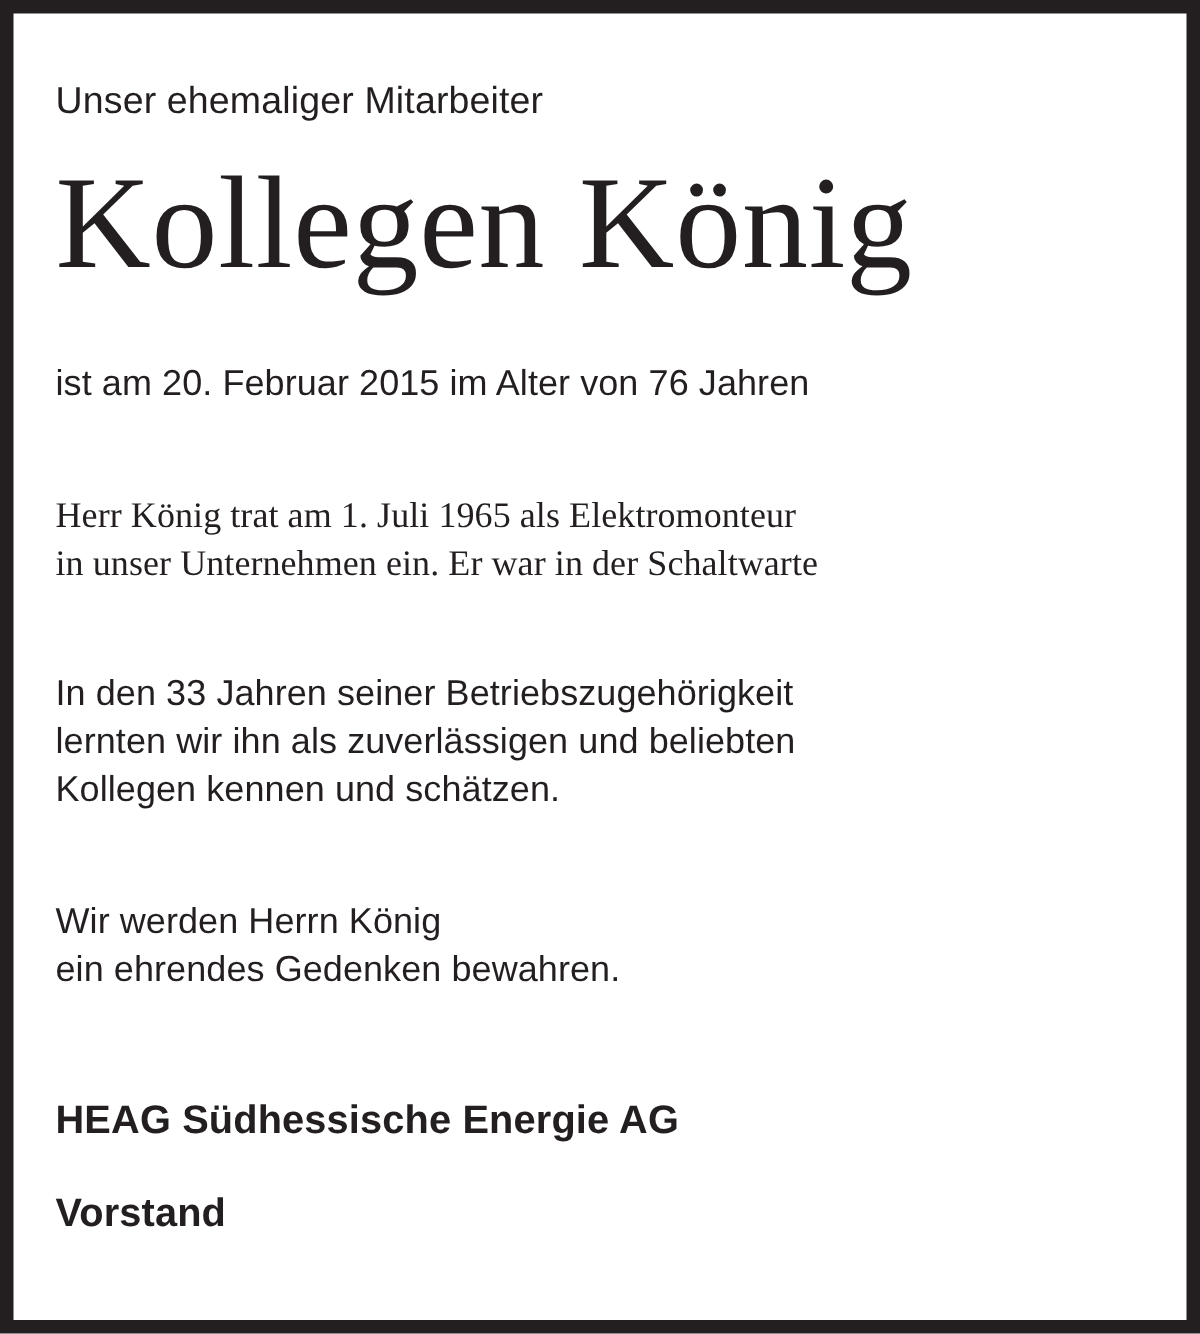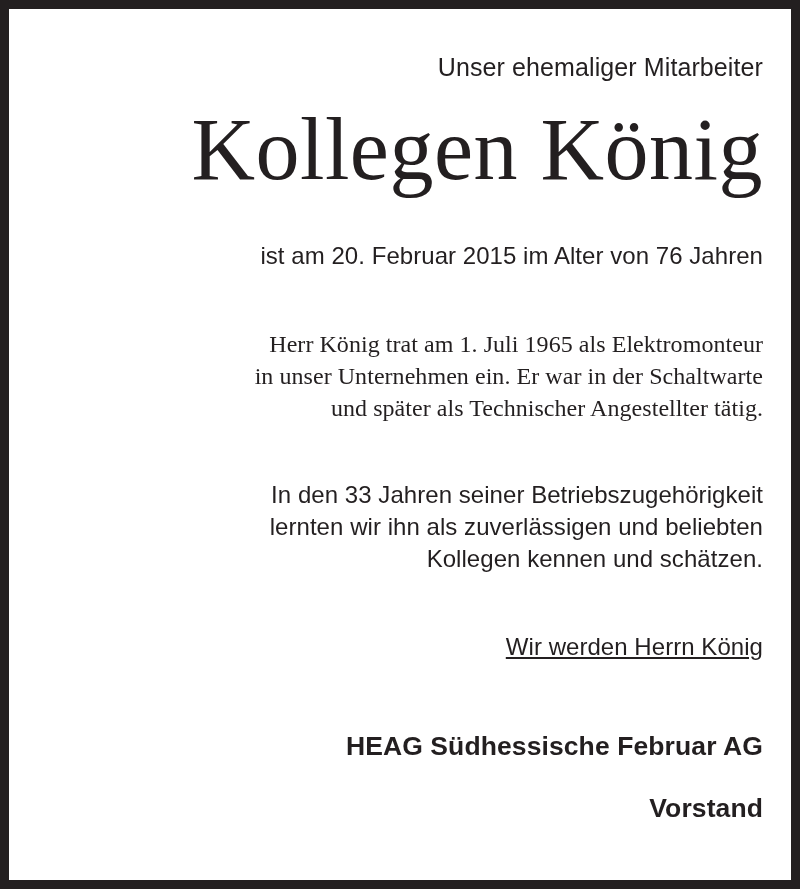--- a/index.html
+++ b/index.html
@@ -23,21 +23,21 @@
     background: #ffffff;
     box-sizing: border-box;
     overflow: hidden;
   }
 
   .inner {
     width: 100%;
     height: 100%;
     box-sizing: border-box;
     padding: 0 28px;
-    text-align: right;
+    text-align: left;
     color: #231f20;
   }
 
   .intro {
     font-family: "Liberation Sans", sans-serif;
     font-size: 25px;
     font-weight: 400;
     letter-spacing: 0.1px;
     line-height: 1.2;
     margin: 0;
@@ -60,21 +60,21 @@
     font-size: 24px;
     font-weight: 400;
     line-height: 1.33;
     letter-spacing: 0.05px;
     margin: 0;
   }
 
   .para-death   { padding-top: 44px; }
   .para-career  { padding-top: 57px; font-family: Liberation Serif, serif; }
   .para-tribute { padding-top: 54px; }
-  .para-memory  { padding-top: 56px; text-decoration: underline; }
+  .para-memory  { padding-top: 56px; }
 
   .signature {
     padding-top: 66px;
   }
 
   .sig-line {
     font-family: "Liberation Sans", sans-serif;
     font-weight: 700;
     font-size: 26.5px;
     line-height: 1.3;
@@ -95,33 +95,33 @@
 
     <h1 class="name">Kollegen König</h1>
 
     <div class="para para-death">
       <div>ist am 20. Februar 2015 im Alter von 76 Jahren</div>
     </div>
 
     <div class="para para-career">
       <div>Herr König trat am 1. Juli 1965 als Elektromonteur</div>
       <div>in unser Unternehmen ein. Er war in der Schaltwarte</div>
-      <div>und später als Technischer Angestellter tätig.</div>
     </div>
 
     <div class="para para-tribute">
       <div>In den 33 Jahren seiner Betriebszugehörigkeit</div>
       <div>lernten wir ihn als zuverlässigen und beliebten</div>
       <div>Kollegen kennen und schätzen.</div>
     </div>
 
     <div class="para para-memory">
       <div>Wir werden Herrn König</div>
+      <div>ein ehrendes Gedenken bewahren.</div>
     </div>
 
     <div class="signature">
-      <p class="sig-line sig-company">HEAG Südhessische Februar AG</p>
+      <p class="sig-line sig-company">HEAG Südhessische Energie AG</p>
       <p class="sig-line sig-board">Vorstand</p>
 
     </div>
 
   </div>
 </div>
 
 </body></html>

